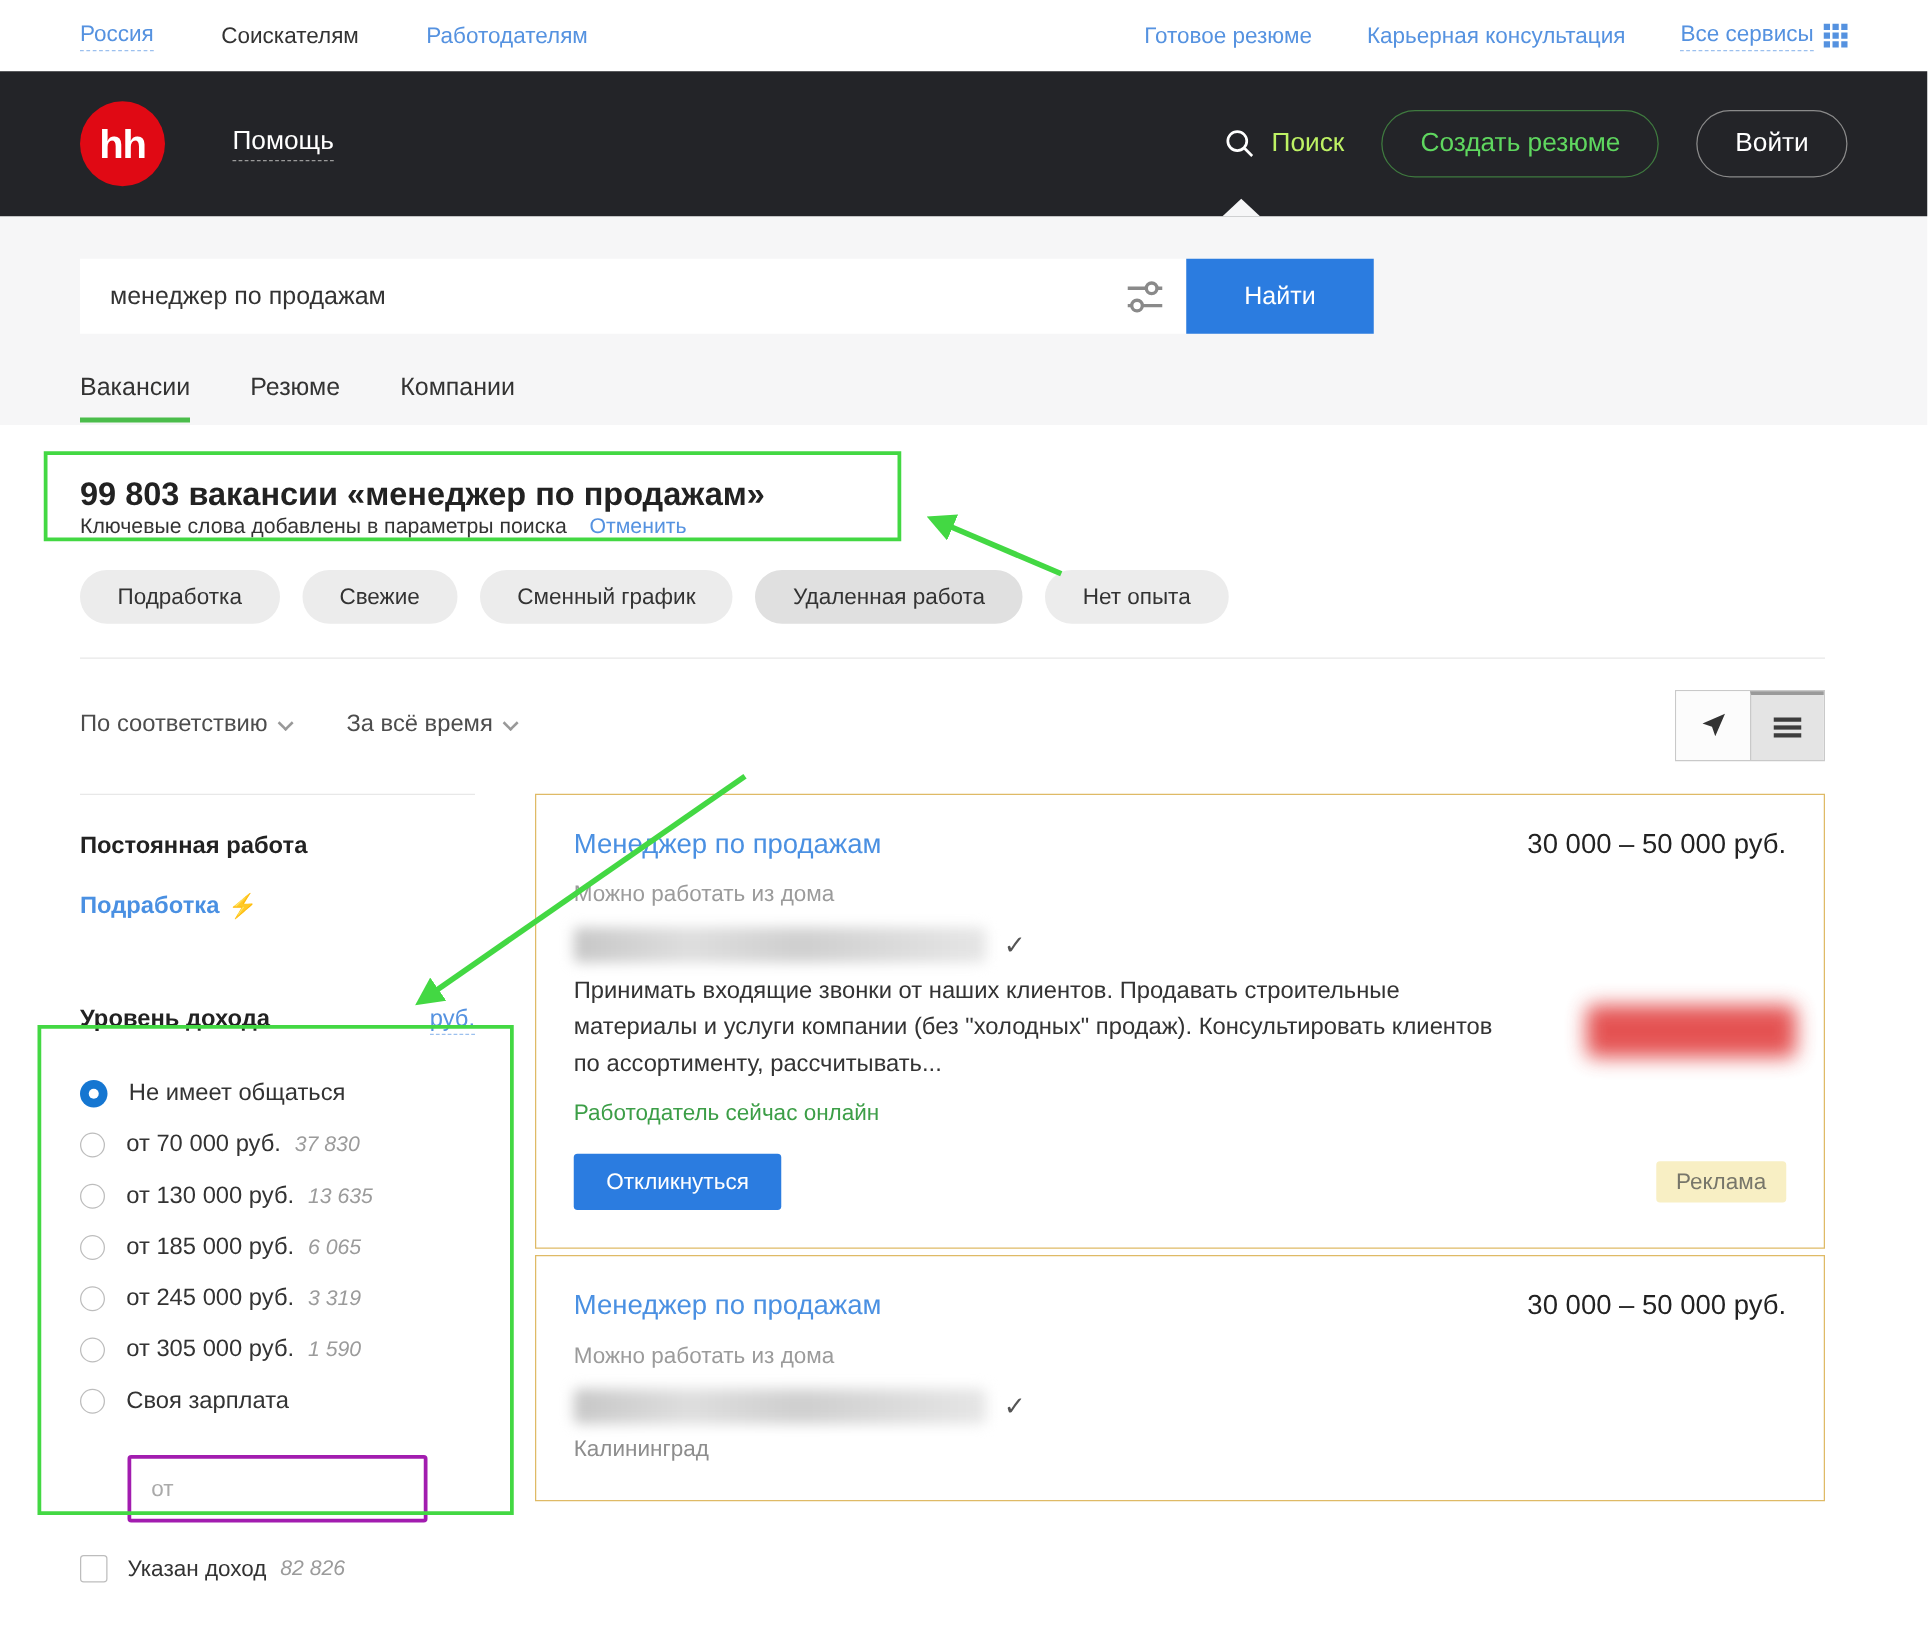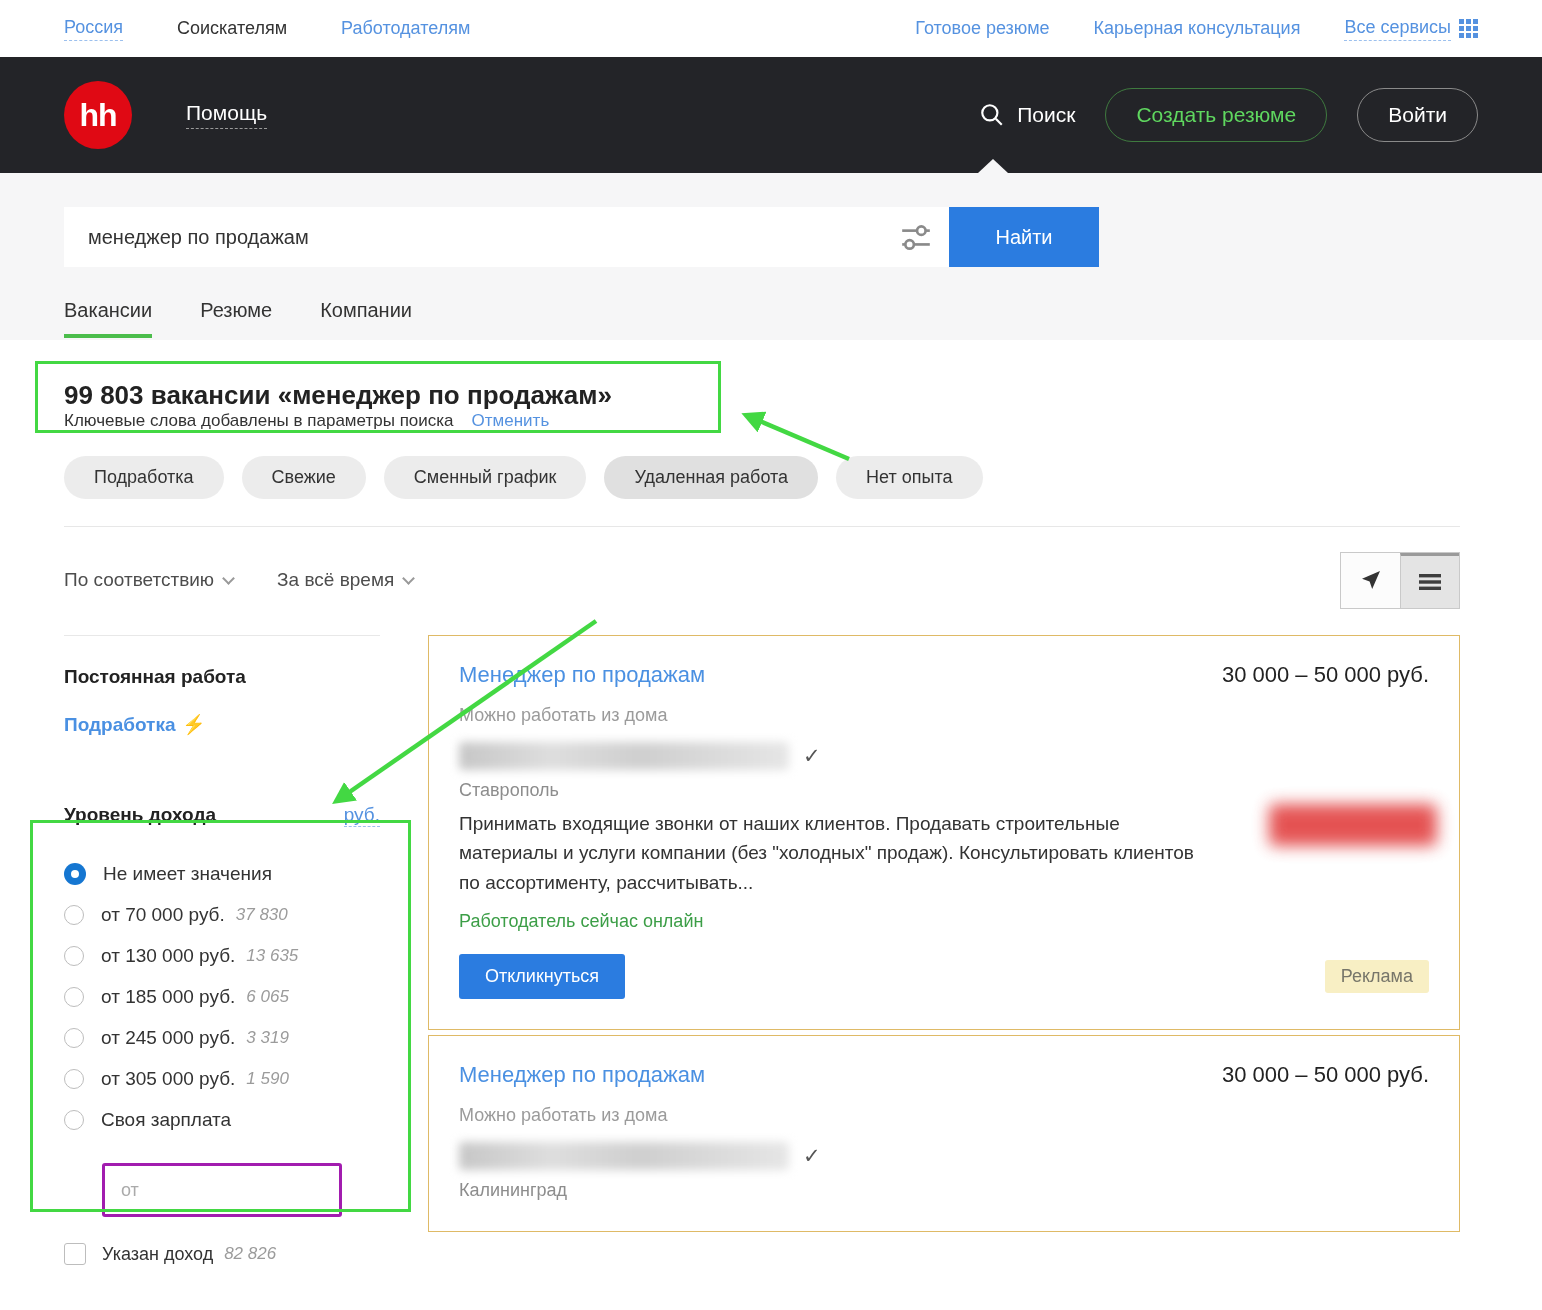--- a/index.html
+++ b/index.html
@@ -17,21 +17,21 @@
   .services-wrap { display:flex; align-items:center; gap:8px; }
   .grid-icon { display:grid; grid-template-columns:repeat(3,5px); grid-template-rows:repeat(3,5px); gap:2px; }
   .grid-icon span { background:#5592e0; width:5px; height:5px; }
 
   
   .header { height:116px; background:#232428; display:flex; align-items:center; padding:0 64px; position:relative; }
   .logo { width:68px; height:68px; border-radius:50%; background:#e00914; color:#fff; font-weight:bold;
     font-size:32px; display:flex; align-items:center; justify-content:center; letter-spacing:-1px; }
   .help { color:#fff; font-size:21px; margin-left:54px; border-bottom:1px dashed #9a9a9a; padding-bottom:3px; cursor:pointer; }
   .hdr-right { margin-left:auto; display:flex; align-items:center; gap:30px; }
-  .search-toggle { display:flex; align-items:center; gap:12px; color:#ffffff; font-size:21px; cursor:pointer; }
+  .search-toggle { display:flex; align-items:center; gap:12px; color:#bef264; font-size:21px; cursor:pointer; }
   .pill { border-radius:28px; font-size:21px; padding:14px 30px; background:transparent; cursor:pointer; }
   .pill-green { border:1px solid #3f7a3f; color:#5fd75f; }
   .pill-white { border:1px solid #8a8a8a; color:#fff; }
   .hdr-triangle { position:absolute; left:978px; bottom:0; width:0; height:0;
     border-left:15px solid transparent; border-right:15px solid transparent; border-bottom:14px solid #f6f6f7; }
 
   
   .band { background:#f6f6f7; padding:34px 64px 0 64px; height:167px; }
   .search-row { display:flex; height:60px; }
   .search-box { flex:0 0 885px; background:#fff; display:flex; align-items:center; border:0; }
@@ -234,21 +234,21 @@
       </div>
 
       <div class="income-head">
         <span class="sb-head">Уровень дохода</span>
         <a class="rub-link">руб.</a>
       </div>
 
       <div class="radio-list">
         <div class="radio-row">
           <span class="radio sel"></span>
-          <span class="radio-label">Не имеет значения</span>
+          <span class="radio-label">Не имеет общаться</span>
         </div>
         <div class="radio-row">
           <span class="radio"></span>
           <span class="radio-label">от 70 000 руб.</span>
           <span class="radio-count">37 830</span>
         </div>
         <div class="radio-row">
           <span class="radio"></span>
           <span class="radio-label">от 130 000 руб.</span>
           <span class="radio-count">13 635</span>
@@ -288,21 +288,20 @@
       <div class="card">
         <div class="card-top">
           <a class="vac-title">Менеджер по продажам</a>
           <span class="vac-salary">30 000 – 50 000 руб.</span>
         </div>
         <div class="vac-remote">Можно работать из дома</div>
         <div class="company-row">
           <div class="blur-company"></div>
           <span class="check-icon">✓</span>
         </div>
-        <div class="vac-city">Ставрополь</div>
         <div class="vac-desc">
           <div>Принимать входящие звонки от наших клиентов. Продавать строительные материалы и услуги компании (без "холодных" продаж). Консультировать клиентов по ассортименту, рассчитывать...</div>
         </div>
         <div class="blur-logo"></div>
         <div class="online">Работодатель сейчас онлайн</div>
         <div class="card-bottom">
           <button class="btn-primary apply-btn">Откликнуться</button>
           <span class="ad-badge">Реклама</span>
         </div>
       </div>

